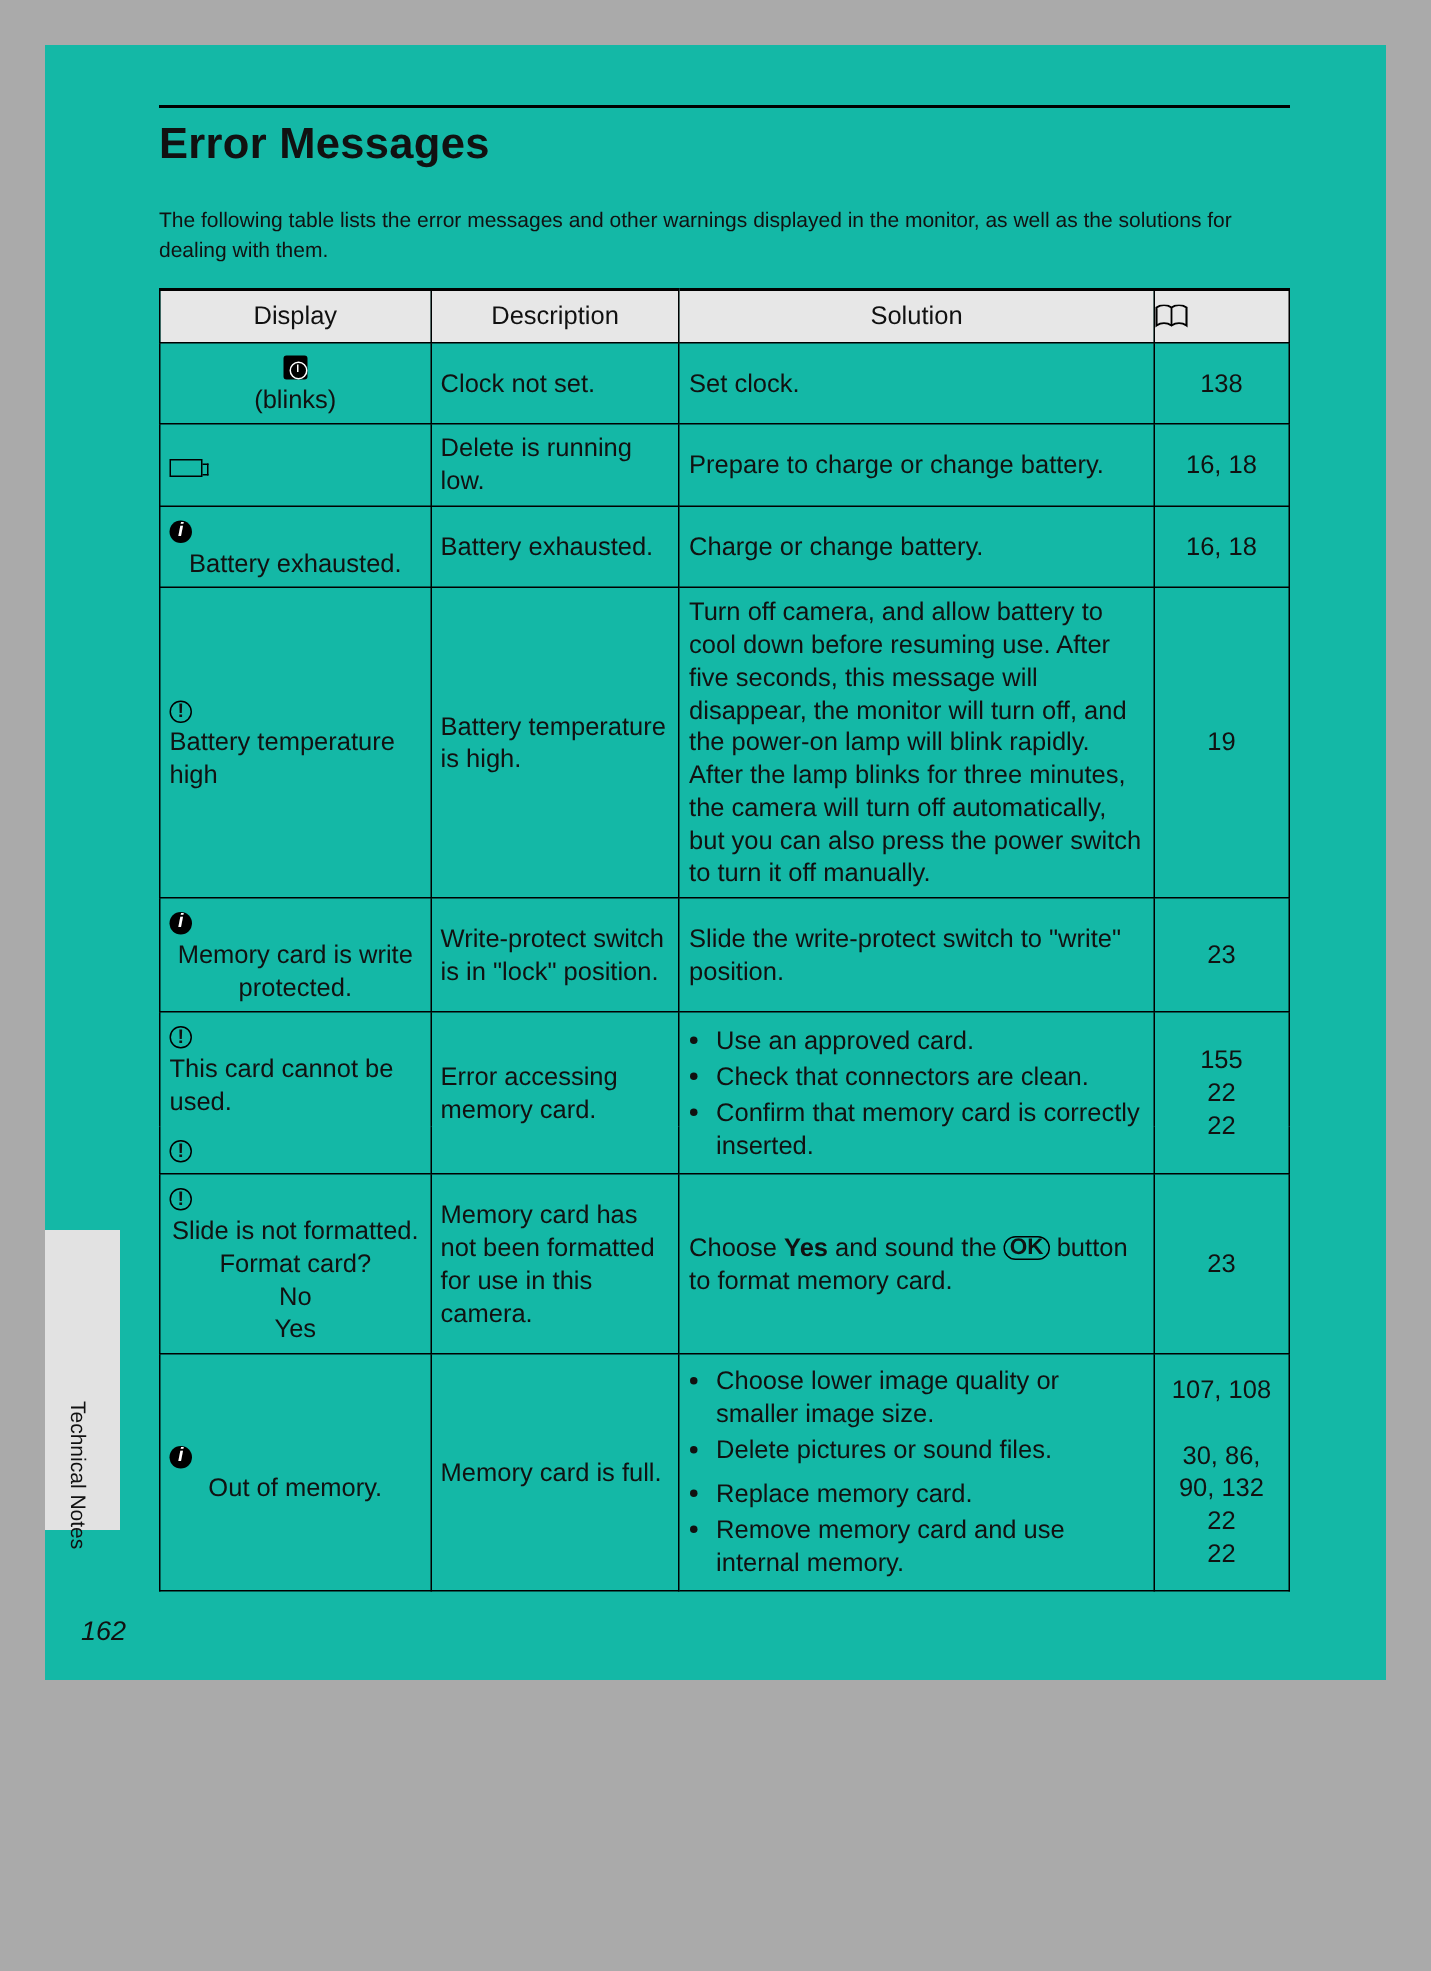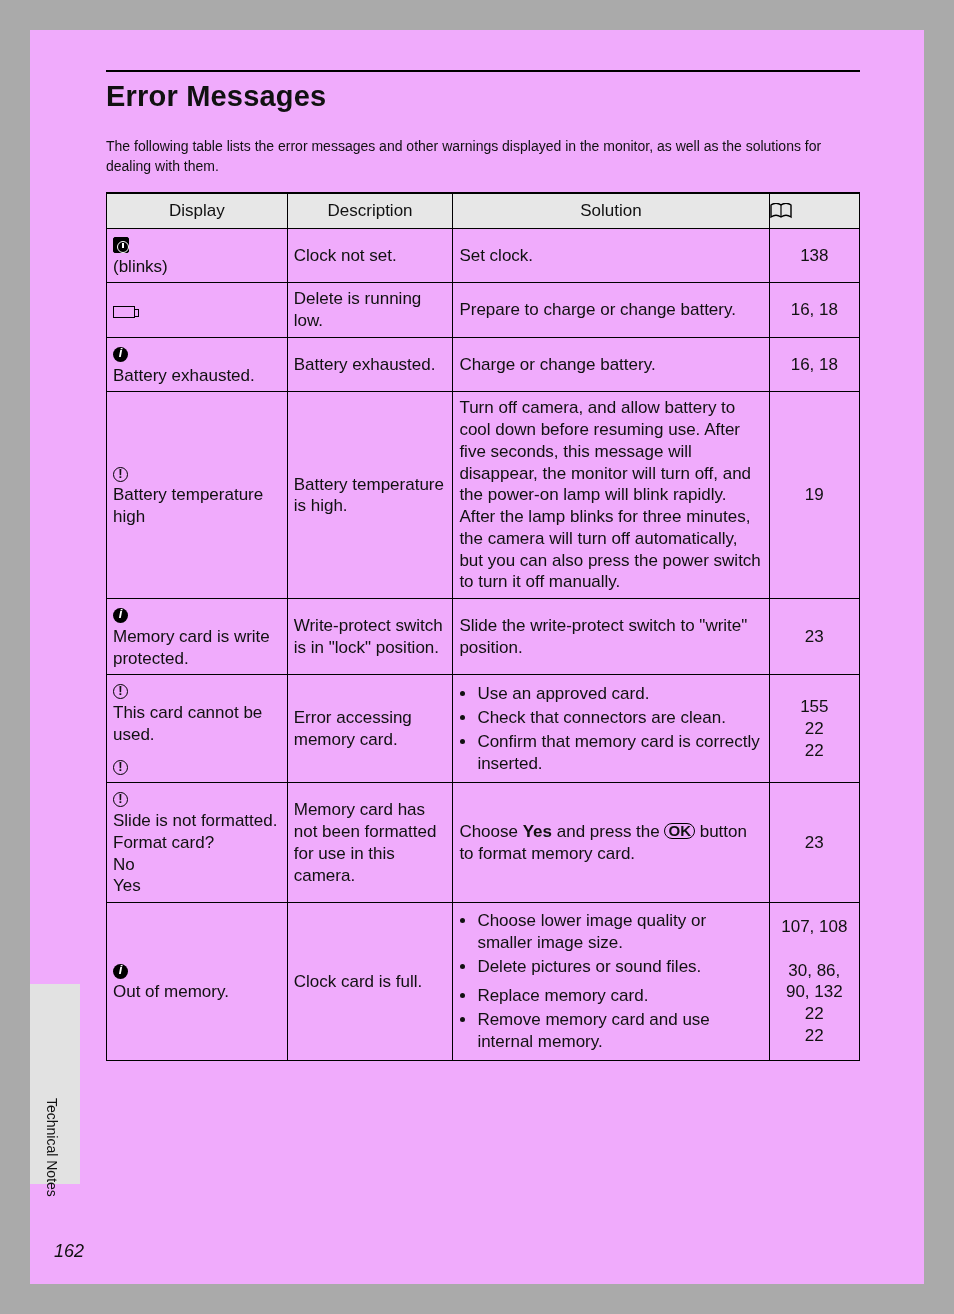--- a/index.html
+++ b/index.html
@@ -8,22 +8,22 @@
     background:#aaa;
     font-family: "Helvetica Neue", Arial, sans-serif;
     color:#111;
     width:954px;
     height:1314px;
     position:relative;
   }
   .page {
     position:absolute;
     left:30px; top:30px;
-    width:894px; height:1254px;
-    background:#f0abfc;
+    width:894px; height:1090px;
+    background:#14b8a6;
     padding:40px 64px 40px 76px;
   }
   .title-rule {
     border-top:2px solid #000;
     margin-bottom:8px;
   }
   h1.section-title {
     margin:0 0 24px 0;
     font-size:29px;
     font-weight:800;
@@ -51,21 +51,21 @@
     text-align:center;
     padding:6px 0;
   }
   table.err thead tr th { border-top:2px solid #000; }
   table.err col.c-display { width:24%; }
   table.err col.c-desc    { width:22%; }
   table.err col.c-sol     { width:42%; }
   table.err col.c-ref     { width:12%; }
   td.ref { text-align:center; }
   td.display { text-align:left; }
-  .center-block { text-align:left; }
+  .center-block { text-align:center; }
   .icon-row { display:block; text-align:left; }
   .inline-icon {
     display:inline-block;
     vertical-align:-3px;
   }
   .clock-icon {
     width:16px; height:16px; border:1.5px solid #000; background:#000;
     border-radius:2px; position:relative; display:inline-block;
   }
   .clock-icon::after{
@@ -245,31 +245,31 @@
           <span class="icon-row"><span class="warn-icon inline-icon"></span></span>
           <div class="center-block">
             <span>Slide is not formatted.</span><br>
             <span>Format card?</span><br>
             <span>No</span><br>
             <span>Yes</span>
           </div>
         </td>
         <td>Memory card has not been formatted for use in this camera.</td>
         <td>
-          <span>Choose </span><span class="bold">Yes</span><span> and press the </span><span class="ok-badge">OK</span><span> button to format memory card.</span>
+          <span>Choose </span><span class="bold">Yes</span><span> and sound the </span><span class="ok-badge">OK</span><span> button to format memory card.</span>
         </td>
         <td class="ref">23</td>
       </tr>
 
       <tr>
         <td class="display">
           <span class="icon-row"><span class="info-icon inline-icon"></span></span>
           <div class="center-block"><span>Out of memory.</span></div>
         </td>
-        <td>Clock card is full.</td>
+        <td>Memory card is full.</td>
         <td>
           <ul class="sol-list">
             <li>Choose lower image quality or smaller image size.</li>
             <li>Delete pictures or sound files.</li>
           </ul>
           <div class="gap"></div>
           <ul class="sol-list">
             <li>Replace memory card.</li>
             <li>Remove memory card and use internal memory.</li>
           </ul>

